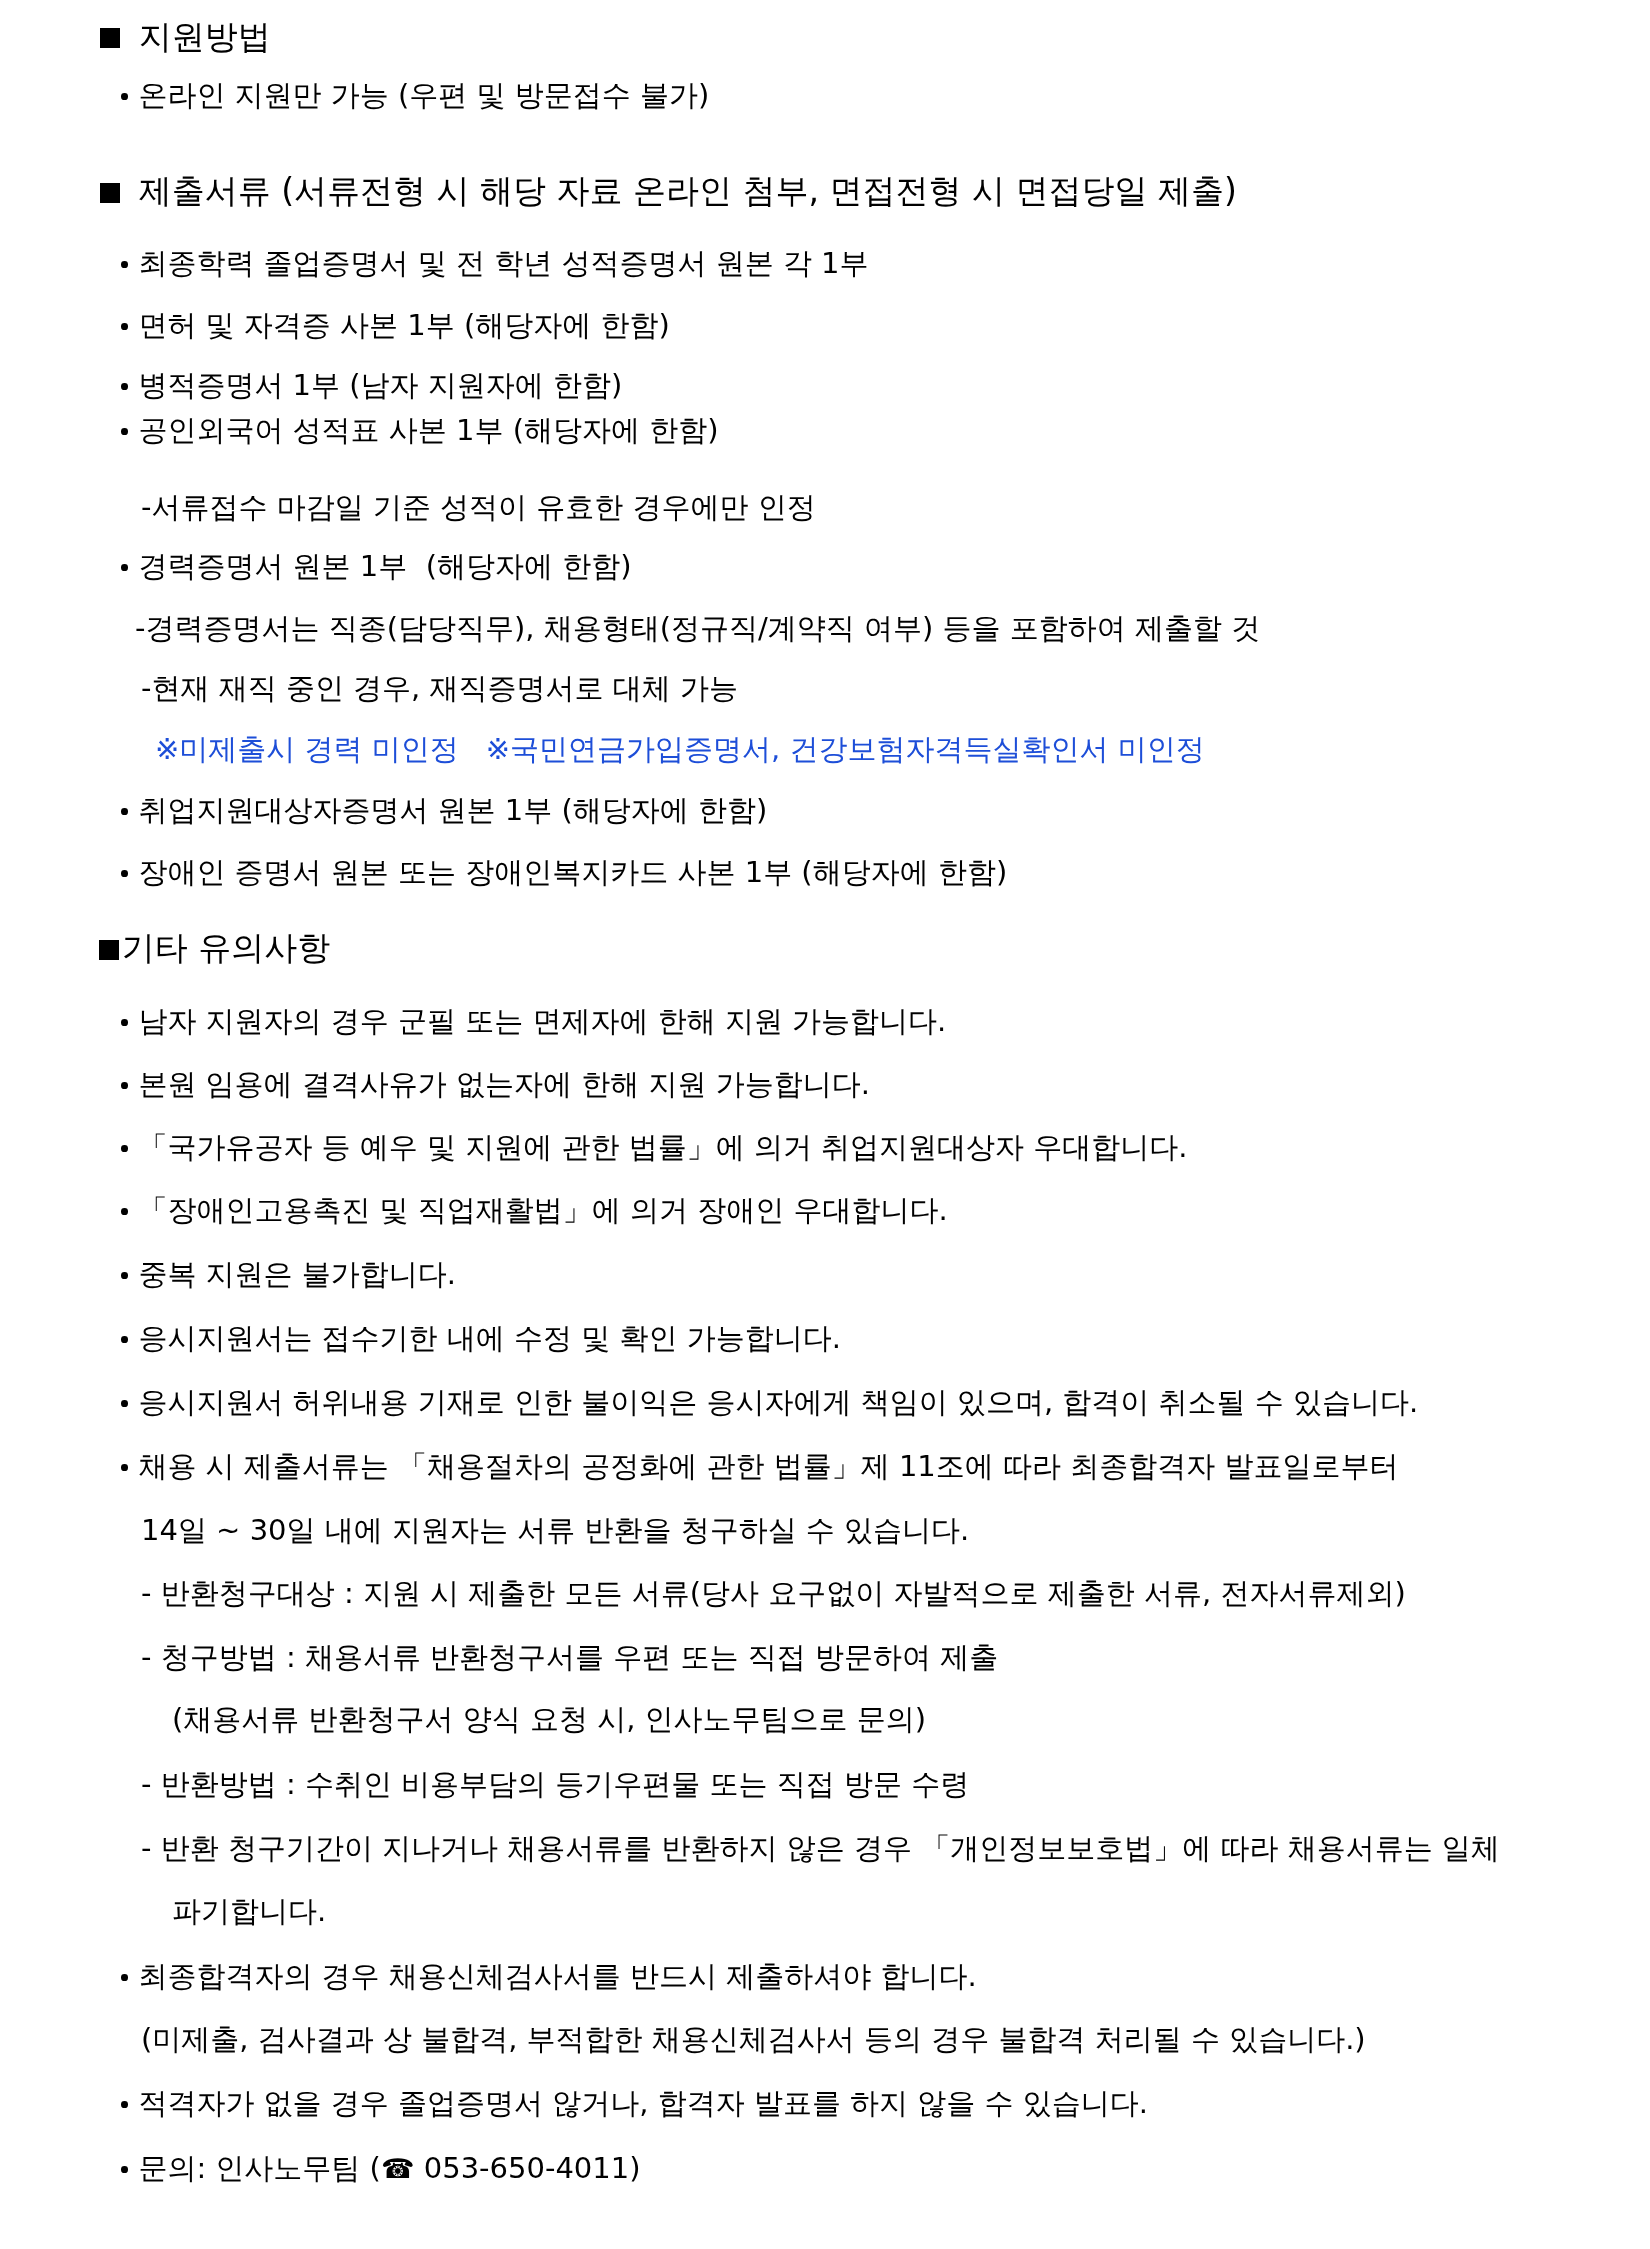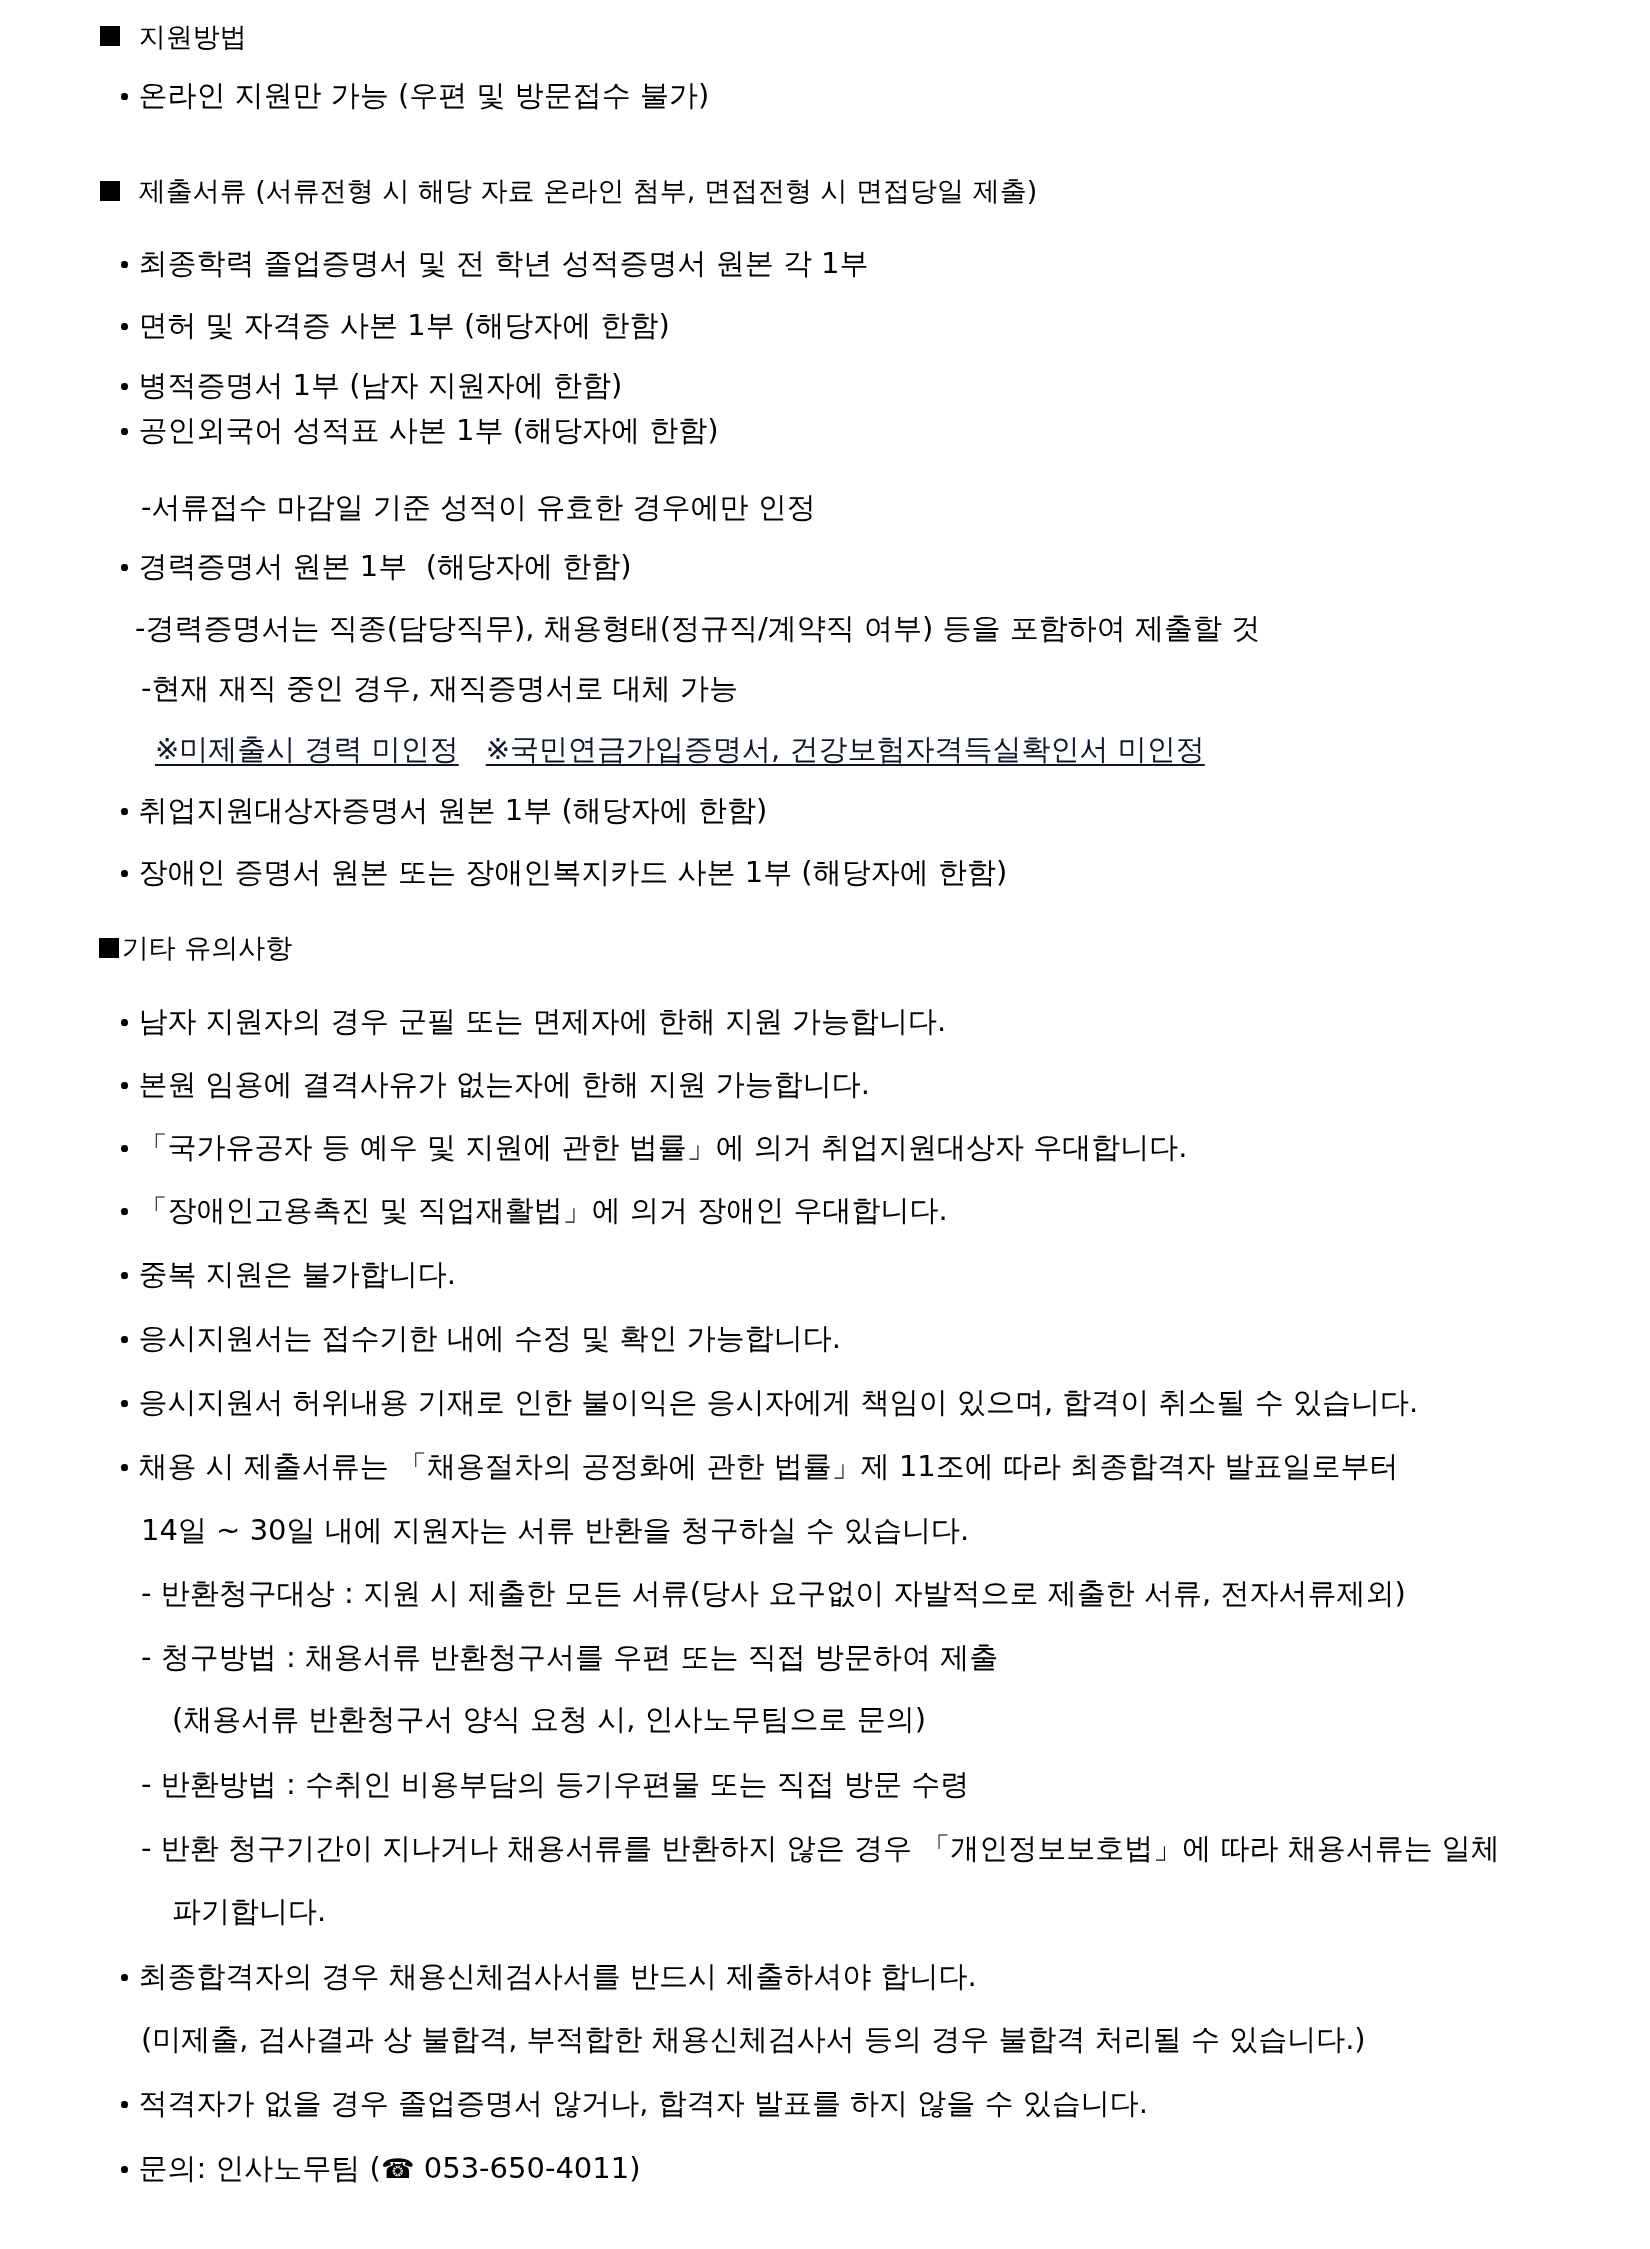--- a/index.html
+++ b/index.html
@@ -6,25 +6,25 @@
   body {
     width: 1651px; height: 2250px; position: relative; overflow: hidden;
     font-family: "DejaVu Sans", "Liberation Sans", sans-serif;
     color: #000000;
   }
   .line {
     position: absolute; white-space: nowrap;
     font-size: 29px; line-height: 40px; height: 40px;
     letter-spacing: 0px;
   }
-  .heading { font-size: 27px; }
+  .heading { font-size: 33px; }
   .sq { display: inline-block; width: 20px; height: 20px; background: #000; margin-right: 18.7px; vertical-align: -0.7px; }
   .sq.tight { margin-right: 2.7px; }
   .bullet { display: inline-block; width: 6.7px; height: 6.7px; border-radius: 50%; background: #000; margin-right: 10.7px; vertical-align: 5.3px; }
-  .red { color: #0f172a; text-decoration: underline; text-decoration-thickness: 2px; text-underline-offset: 5.3px; }
+  .red { color: #1d4ed8; text-decoration-thickness: 2px; text-underline-offset: 5.3px; }
   .gap { display: inline-block; width: 27px; }
   .phone { font-size: 27px; }
 </style>
 </head>
 <body>
 
 <div class="line heading" style="left:100px; top:16.7px;">
   <span class="sq"></span><span>지원방법</span>
 </div>
 <div class="line" style="left:121px; top:75px;">

